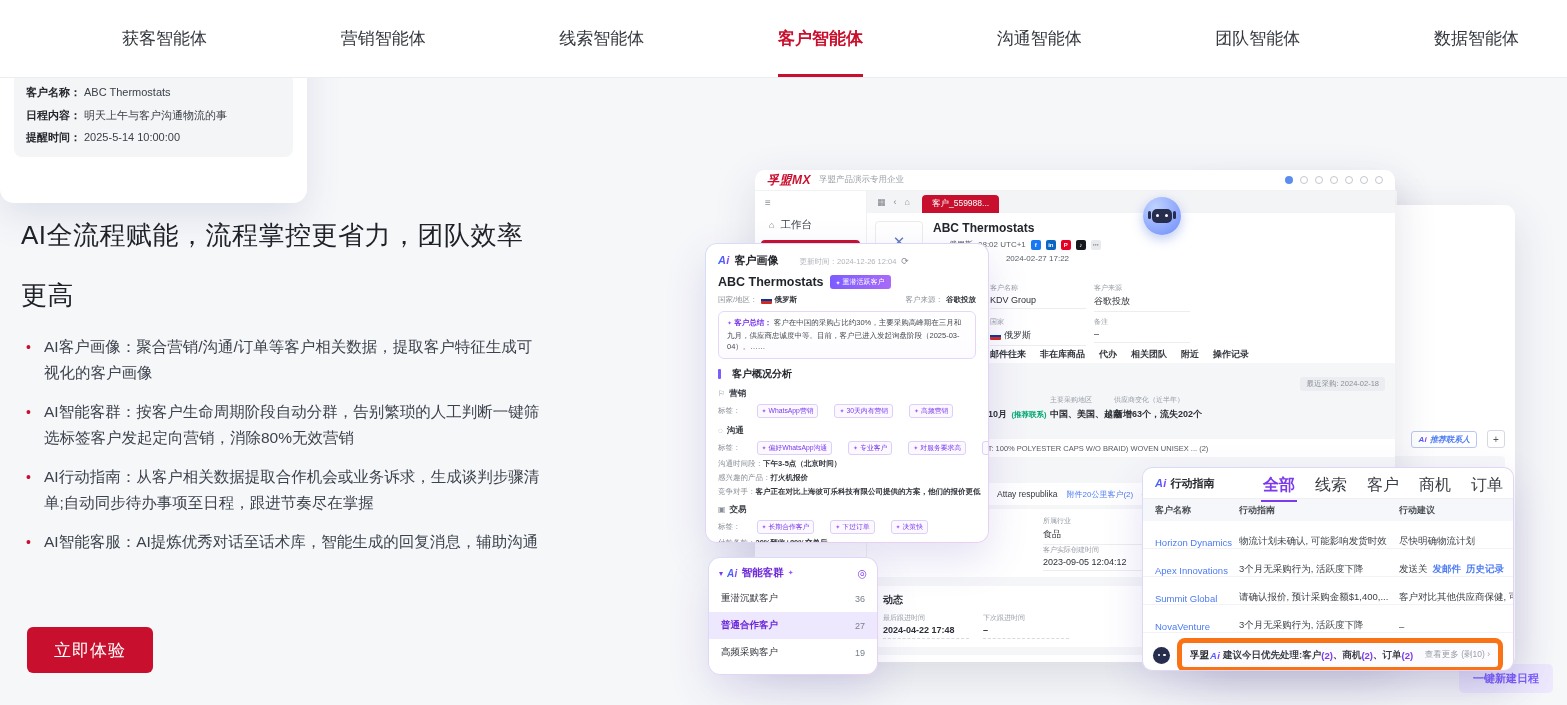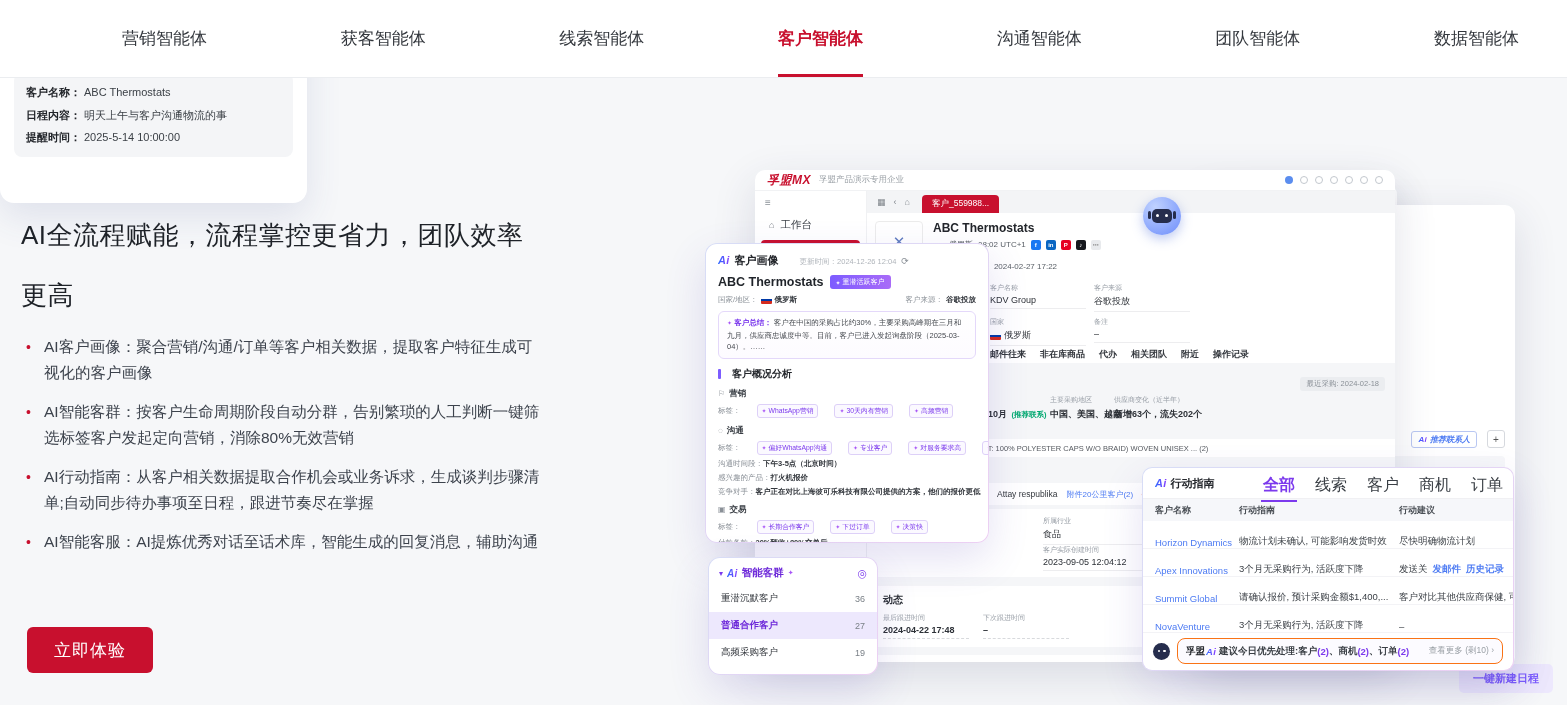--- a/index.html
+++ b/index.html
@@ -63,21 +63,21 @@
     flex-direction:column;align-items:center;justify-content:center;color:#5f7cc0}
   .cust-logo .xmark{font-size:15px;font-weight:700;line-height:13px}
   .cust-name{font-size:12px;font-weight:700;color:#23262b}
   .cust-meta{display:flex;align-items:center;gap:5px;margin-top:4px;font-size:8px;color:#5a6067}
   .flag{width:11px;height:8px;display:inline-block;border-radius:1px;flex:none;
     background:linear-gradient(#fff 33%,#0039A6 33% 66%,#D52B1E 66%)}
   .soc{width:10px;height:10px;border-radius:2px;color:#fff;font-size:6px;font-weight:700;
     display:inline-flex;align-items:center;justify-content:center;flex:none}
   .soc.fb{background:#1877F2}.soc.li{background:#0A66C2}.soc.pi{background:#E60023}
   .soc.tk{background:#16181d}.soc.mo{background:#e8eaed;color:#777}
-  .cust-owner{display:flex;gap:12px;margin-top:12px;font-size:8px;color:#5a6067}
+  .cust-owner{display:flex;gap:24px;margin-top:4px;font-size:8px;color:#5a6067}
   .fgroup{position:absolute;width:96px}
   .flabel{font-size:7px;color:#9aa0a8}
   .fvalue{font-size:9px;color:#2c3036;margin-top:2px;padding-bottom:3px;
     border-bottom:1px solid #ededef;display:flex;align-items:center;gap:3px;min-height:10px}
   #fg1{left:123px;top:92px}#fg2{left:227px;top:92px}#fg3{left:123px;top:126px}#fg4{left:227px;top:126px}
   .crm-subtabs{position:absolute;left:123px;top:157px;display:flex;gap:14px;font-size:9px;
     font-weight:700;color:#33373d;white-space:nowrap}
   .crm-gray{position:absolute;left:0;top:172px;width:528px;height:146px;background:#f5f6f8}
   .recent-pill{position:absolute;right:10px;top:14px;font-size:7.5px;color:#8a9097;
     background:#ebedf0;border-radius:3px;padding:2px 6px}
@@ -221,35 +221,35 @@
   .ac-row .col-guide{color:#3a3f45;white-space:nowrap;overflow:hidden}
   .ac-row .col-advice{color:#3a3f45;display:flex;align-items:center;gap:5px;padding-right:6px;
     white-space:nowrap;overflow:hidden}
   .act-link{color:#4D7BF3;font-weight:700;cursor:pointer}
   .act-more{color:#8a9097;cursor:pointer}
   .ac-footer{display:flex;align-items:center;gap:7px;padding:5px 10px 0}
   .mini-robot{width:17px;height:17px;border-radius:50%;background:#262d4d;position:relative;flex:none}
   .mini-robot::before,.mini-robot::after{content:"";position:absolute;top:7px;width:2.5px;height:2.5px;
     border-radius:50%;background:#fff}
   .mini-robot::before{left:4.5px}.mini-robot::after{right:4.5px}
-  .ac-pill{flex:1;display:flex;align-items:center;border:1px solid #f97316;background:#fcfbff;
+  .ac-pill{flex:1;display:flex;align-items:center;border:5px solid #f97316;background:#fcfbff;
     border-radius:8px;height:24px;padding:0 8px;font-size:9.5px;min-width:0}
   .ac-brand{font-weight:800;color:#23262b}
   .ac-pill-logo{font-size:9.5px;margin:0 3px 0 1px}
   .ac-text{color:#3a3f45;font-weight:700}
   .ac-count{color:#7C3AED;font-weight:800}
   .ac-seg-label{color:#3a3f45;font-weight:700}
   .ac-more-link{margin-left:auto;color:#9aa0a6;font-size:8.5px;white-space:nowrap;cursor:pointer}
 </style>
 </head>
 <body>
 
 <nav class="topnav">
+  <div class="nav-item">获客智能体</div>
   <div class="nav-item">营销智能体</div>
-  <div class="nav-item">获客智能体</div>
   <div class="nav-item">线索智能体</div>
   <div class="nav-item active">客户智能体</div>
   <div class="nav-item">沟通智能体</div>
   <div class="nav-item">团队智能体</div>
   <div class="nav-item">数据智能体</div>
 </nav>
 
 <h1 class="hero-title">AI全流程赋能，流程掌控更省力，团队效率更高</h1>
 <ul class="hero-bullets">
   <li>AI客户画像：聚合营销/沟通/订单等客户相关数据，提取客户特征生成可视化的客户画像</li>

